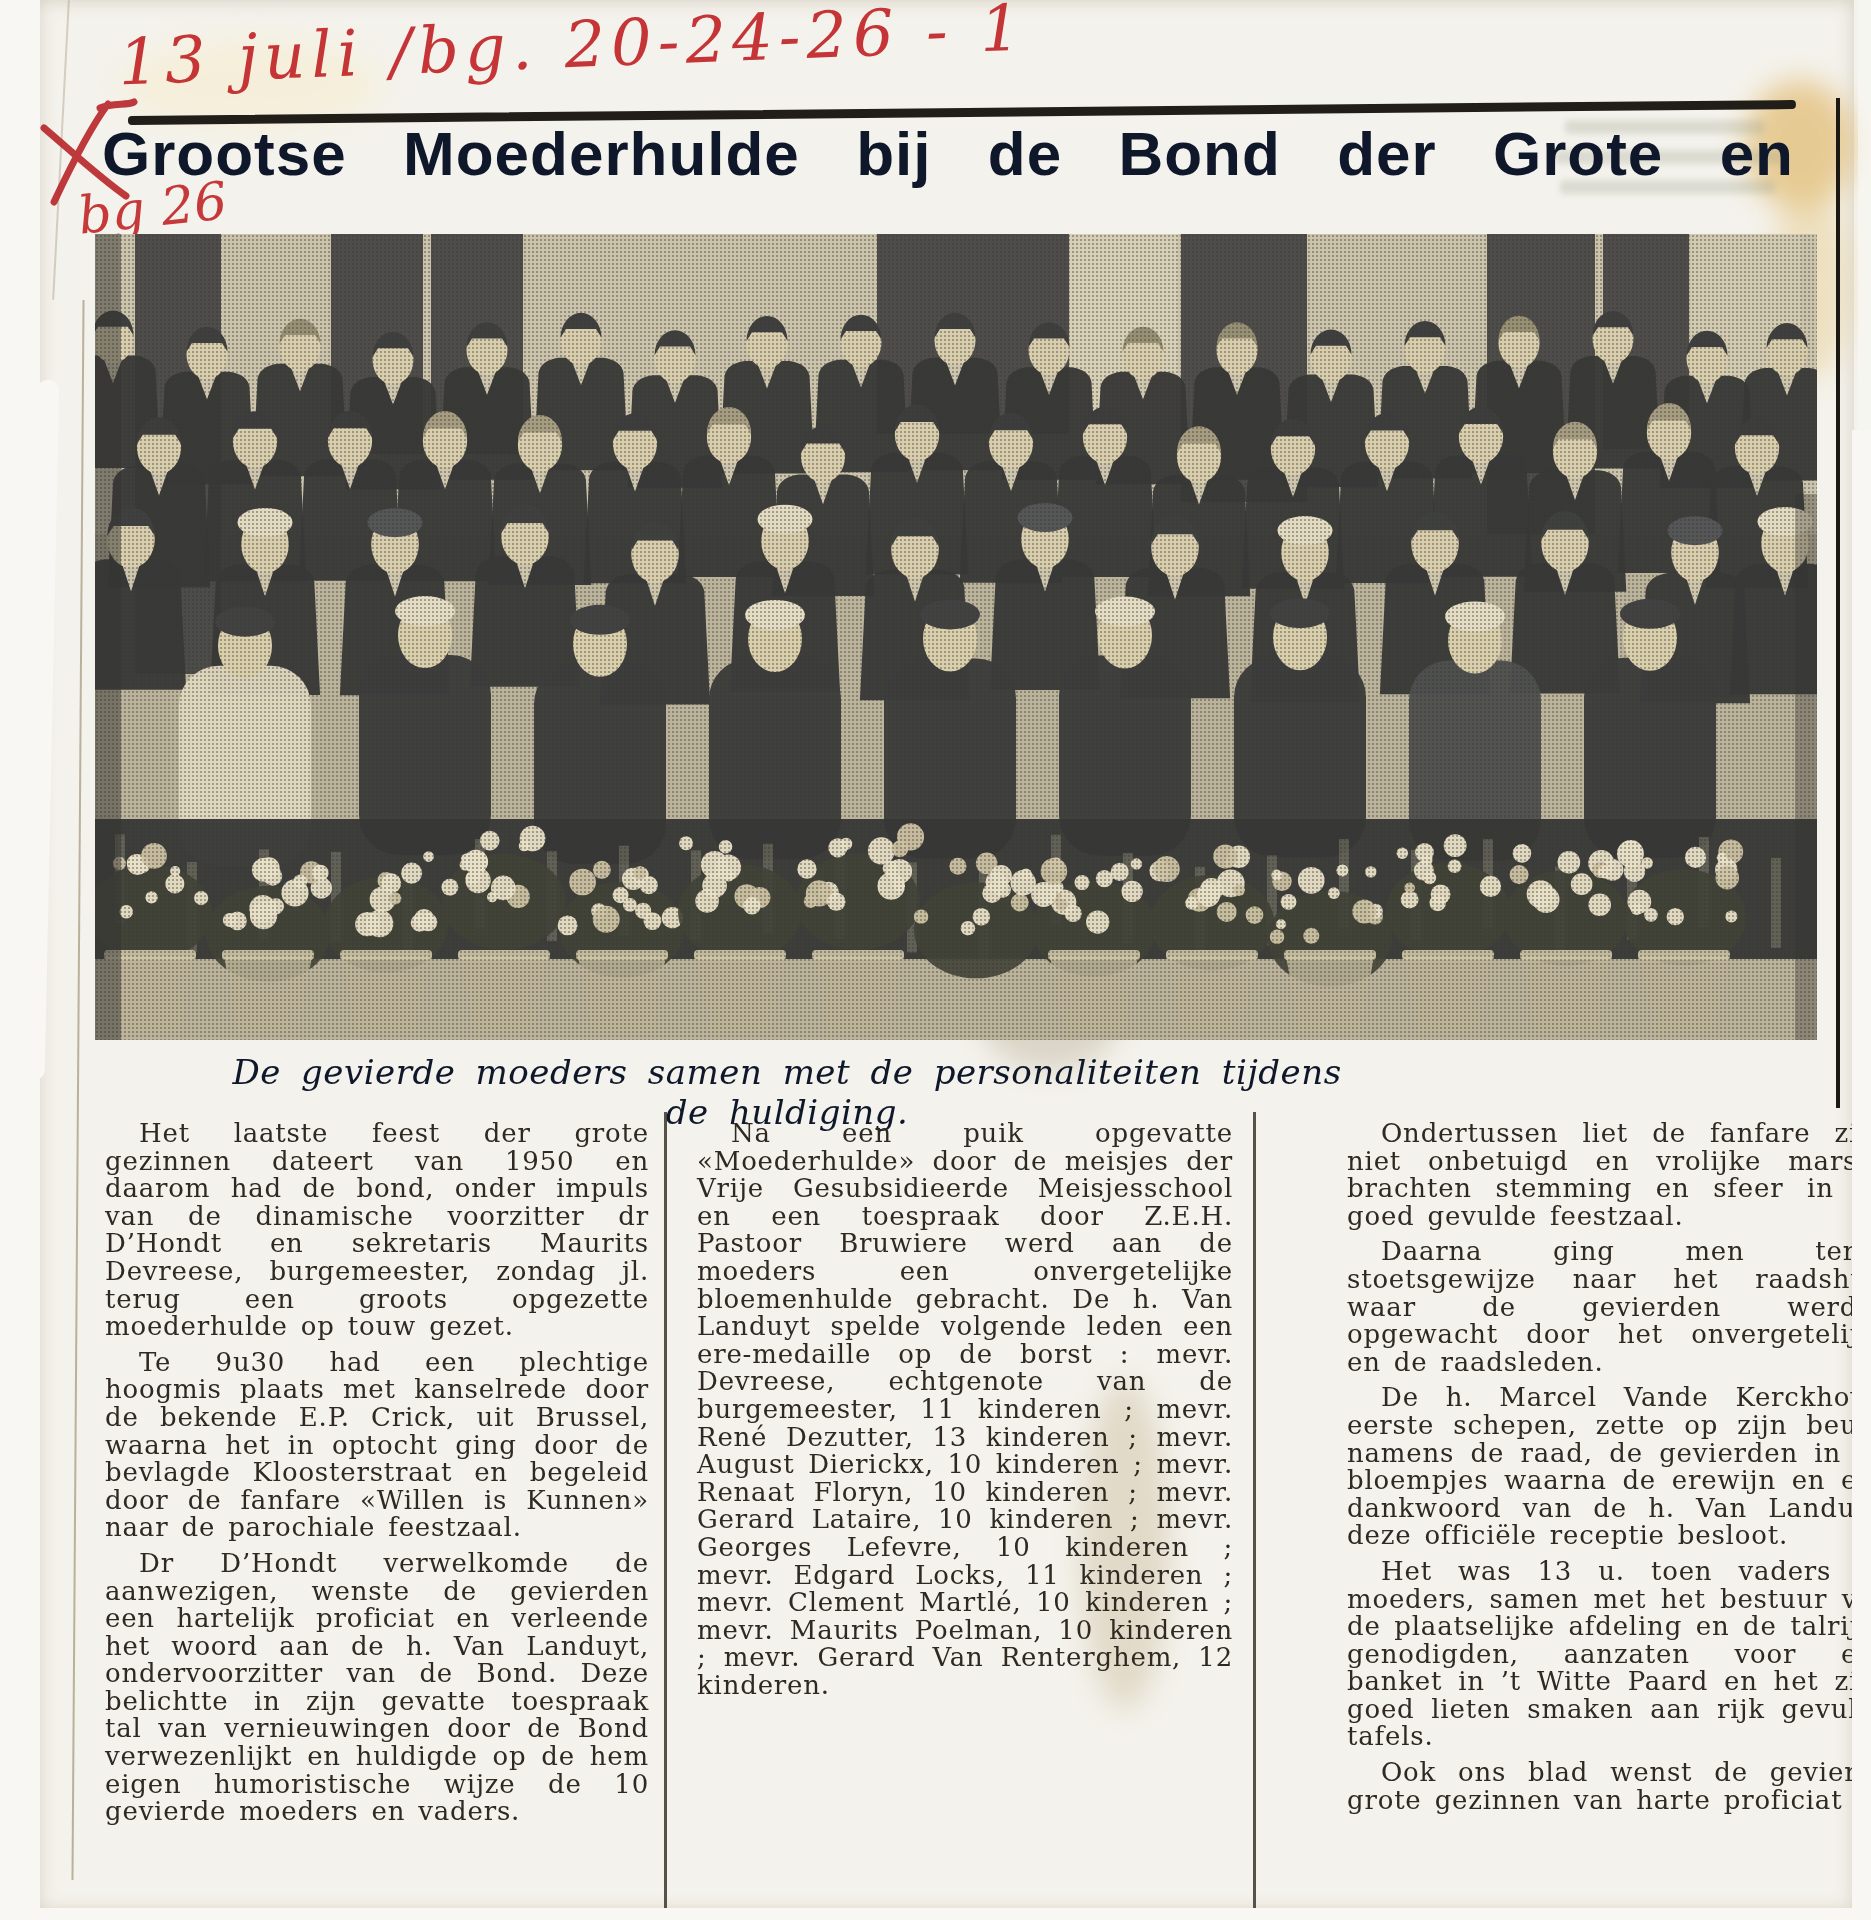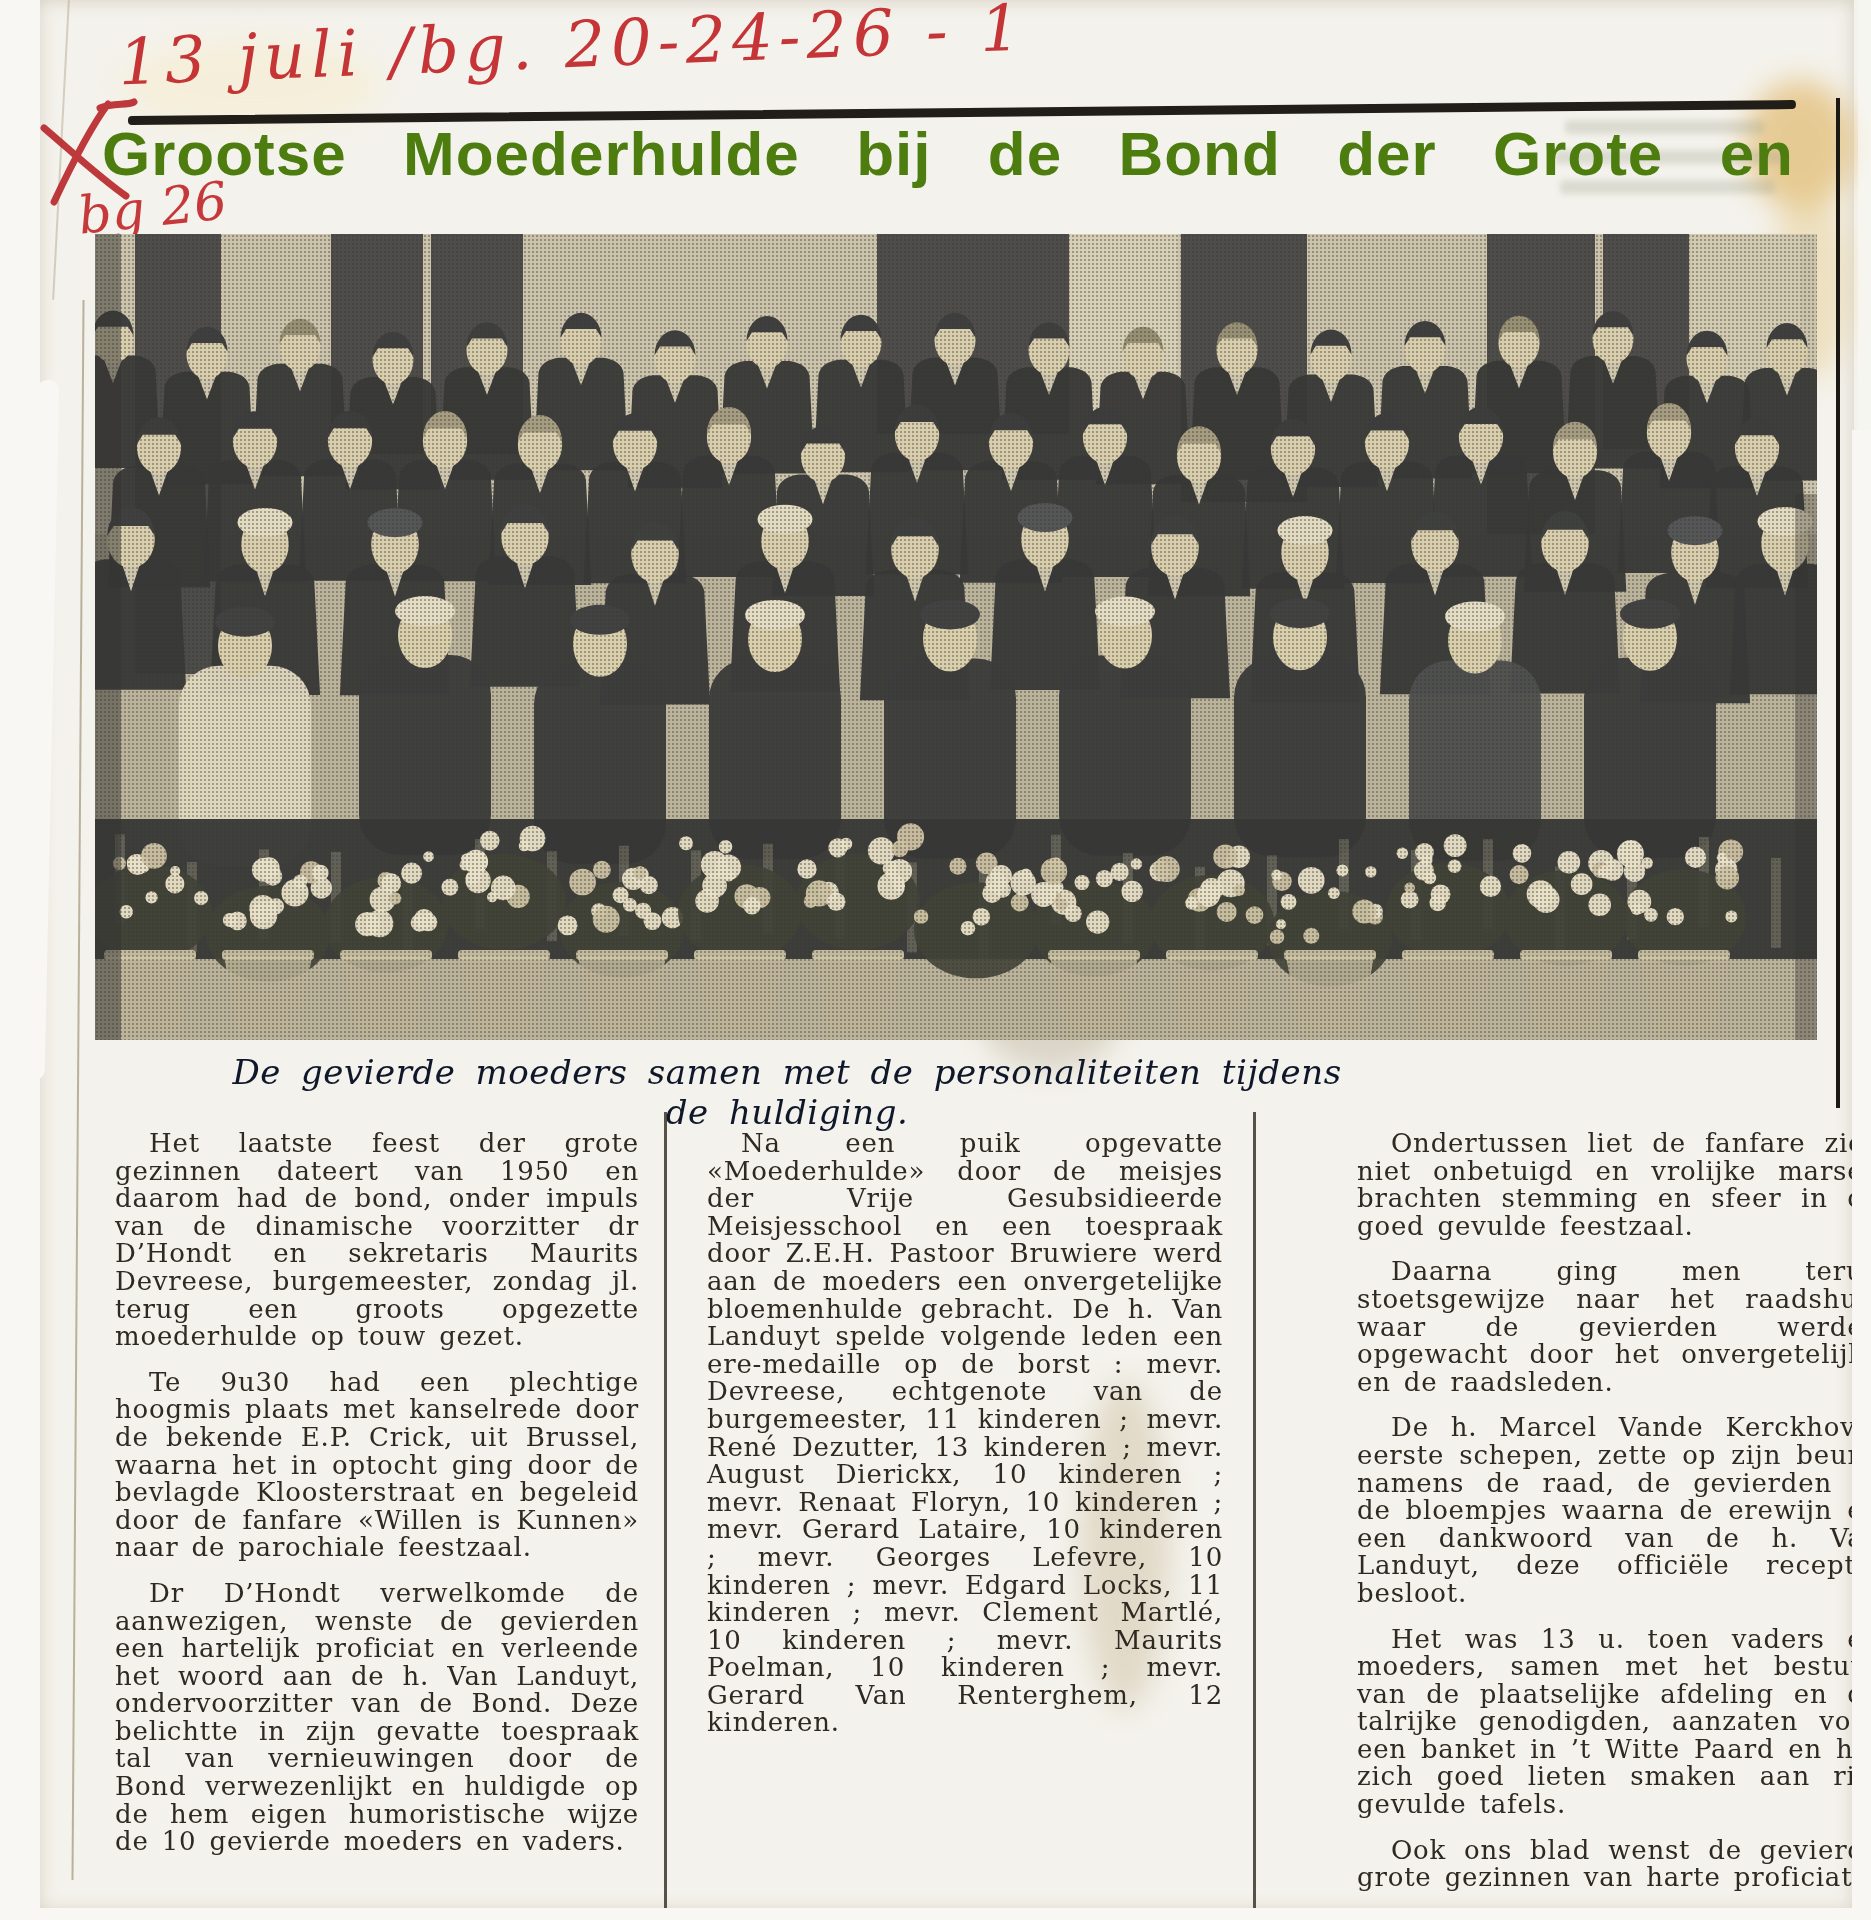--- a/index.html
+++ b/index.html
@@ -25,21 +25,21 @@
   
   #top-rule{position:absolute;left:128px;top:116px;width:1668px;height:9px;
             background:#211e19;transform:rotate(-0.55deg);transform-origin:left center;
             border-radius:4px;}
   .col-divider{position:absolute;width:3px;background:#3a362c;opacity:.85;}
   #clip-edge-right{position:absolute;left:1836px;top:98px;width:4px;height:1010px;
                    background:#1c1915;}
   
   #headline{position:absolute;left:102px;top:120px;width:1692px;
             font-family:"Liberation Sans",sans-serif;font-weight:bold;
-            color:#4d7c0f;font-size:62px;line-height:67px;letter-spacing:1px;}
+            color:#0f172a;font-size:62px;line-height:67px;letter-spacing:1px;}
   #headline .l1{text-align:justify;text-align-last:justify;word-spacing:14px;}
   #headline .l2{text-align:center;word-spacing:20px;}
   
   .bleed{position:absolute;background:#9aa08a;opacity:.28;filter:blur(3px);
          border-radius:4px;}
   
   #photo{position:absolute;left:95px;top:234px;width:1722px;height:806px;
          background:#b5ae9a;overflow:hidden;}
   #photo svg{position:absolute;left:0;top:0;}
   #halftone{position:absolute;left:0;top:0;width:100%;height:100%;
@@ -48,21 +48,21 @@
   #photo-tint{position:absolute;left:0;top:0;width:100%;height:100%;
               background:rgba(233,220,184,.16);pointer-events:none;}
   
   #caption{position:absolute;left:212px;top:1052px;width:1150px;
            font-style:italic;font-size:34px;color:#0f172a;text-align:center;
            word-spacing:9px;letter-spacing:.5px;}
   
   .col{position:absolute;top:1112px;height:800px;color:#2e2a22;
        font-size:26px;line-height:27.6px;text-align:justify;
        letter-spacing:.8px;word-spacing:4px;overflow:hidden;}
-  .col p{margin:18px;text-indent:34px;}
+  .col p{margin:8px;text-indent:34px;}
   #col-0{left:97px;width:560px;}
   #col-1{left:689px;width:552px;}
   #col-2{left:1339px;width:560px;}
 </style>
 </head>
 <body>
 <div id="canvas">
 
   <div id="paper"></div>
 

